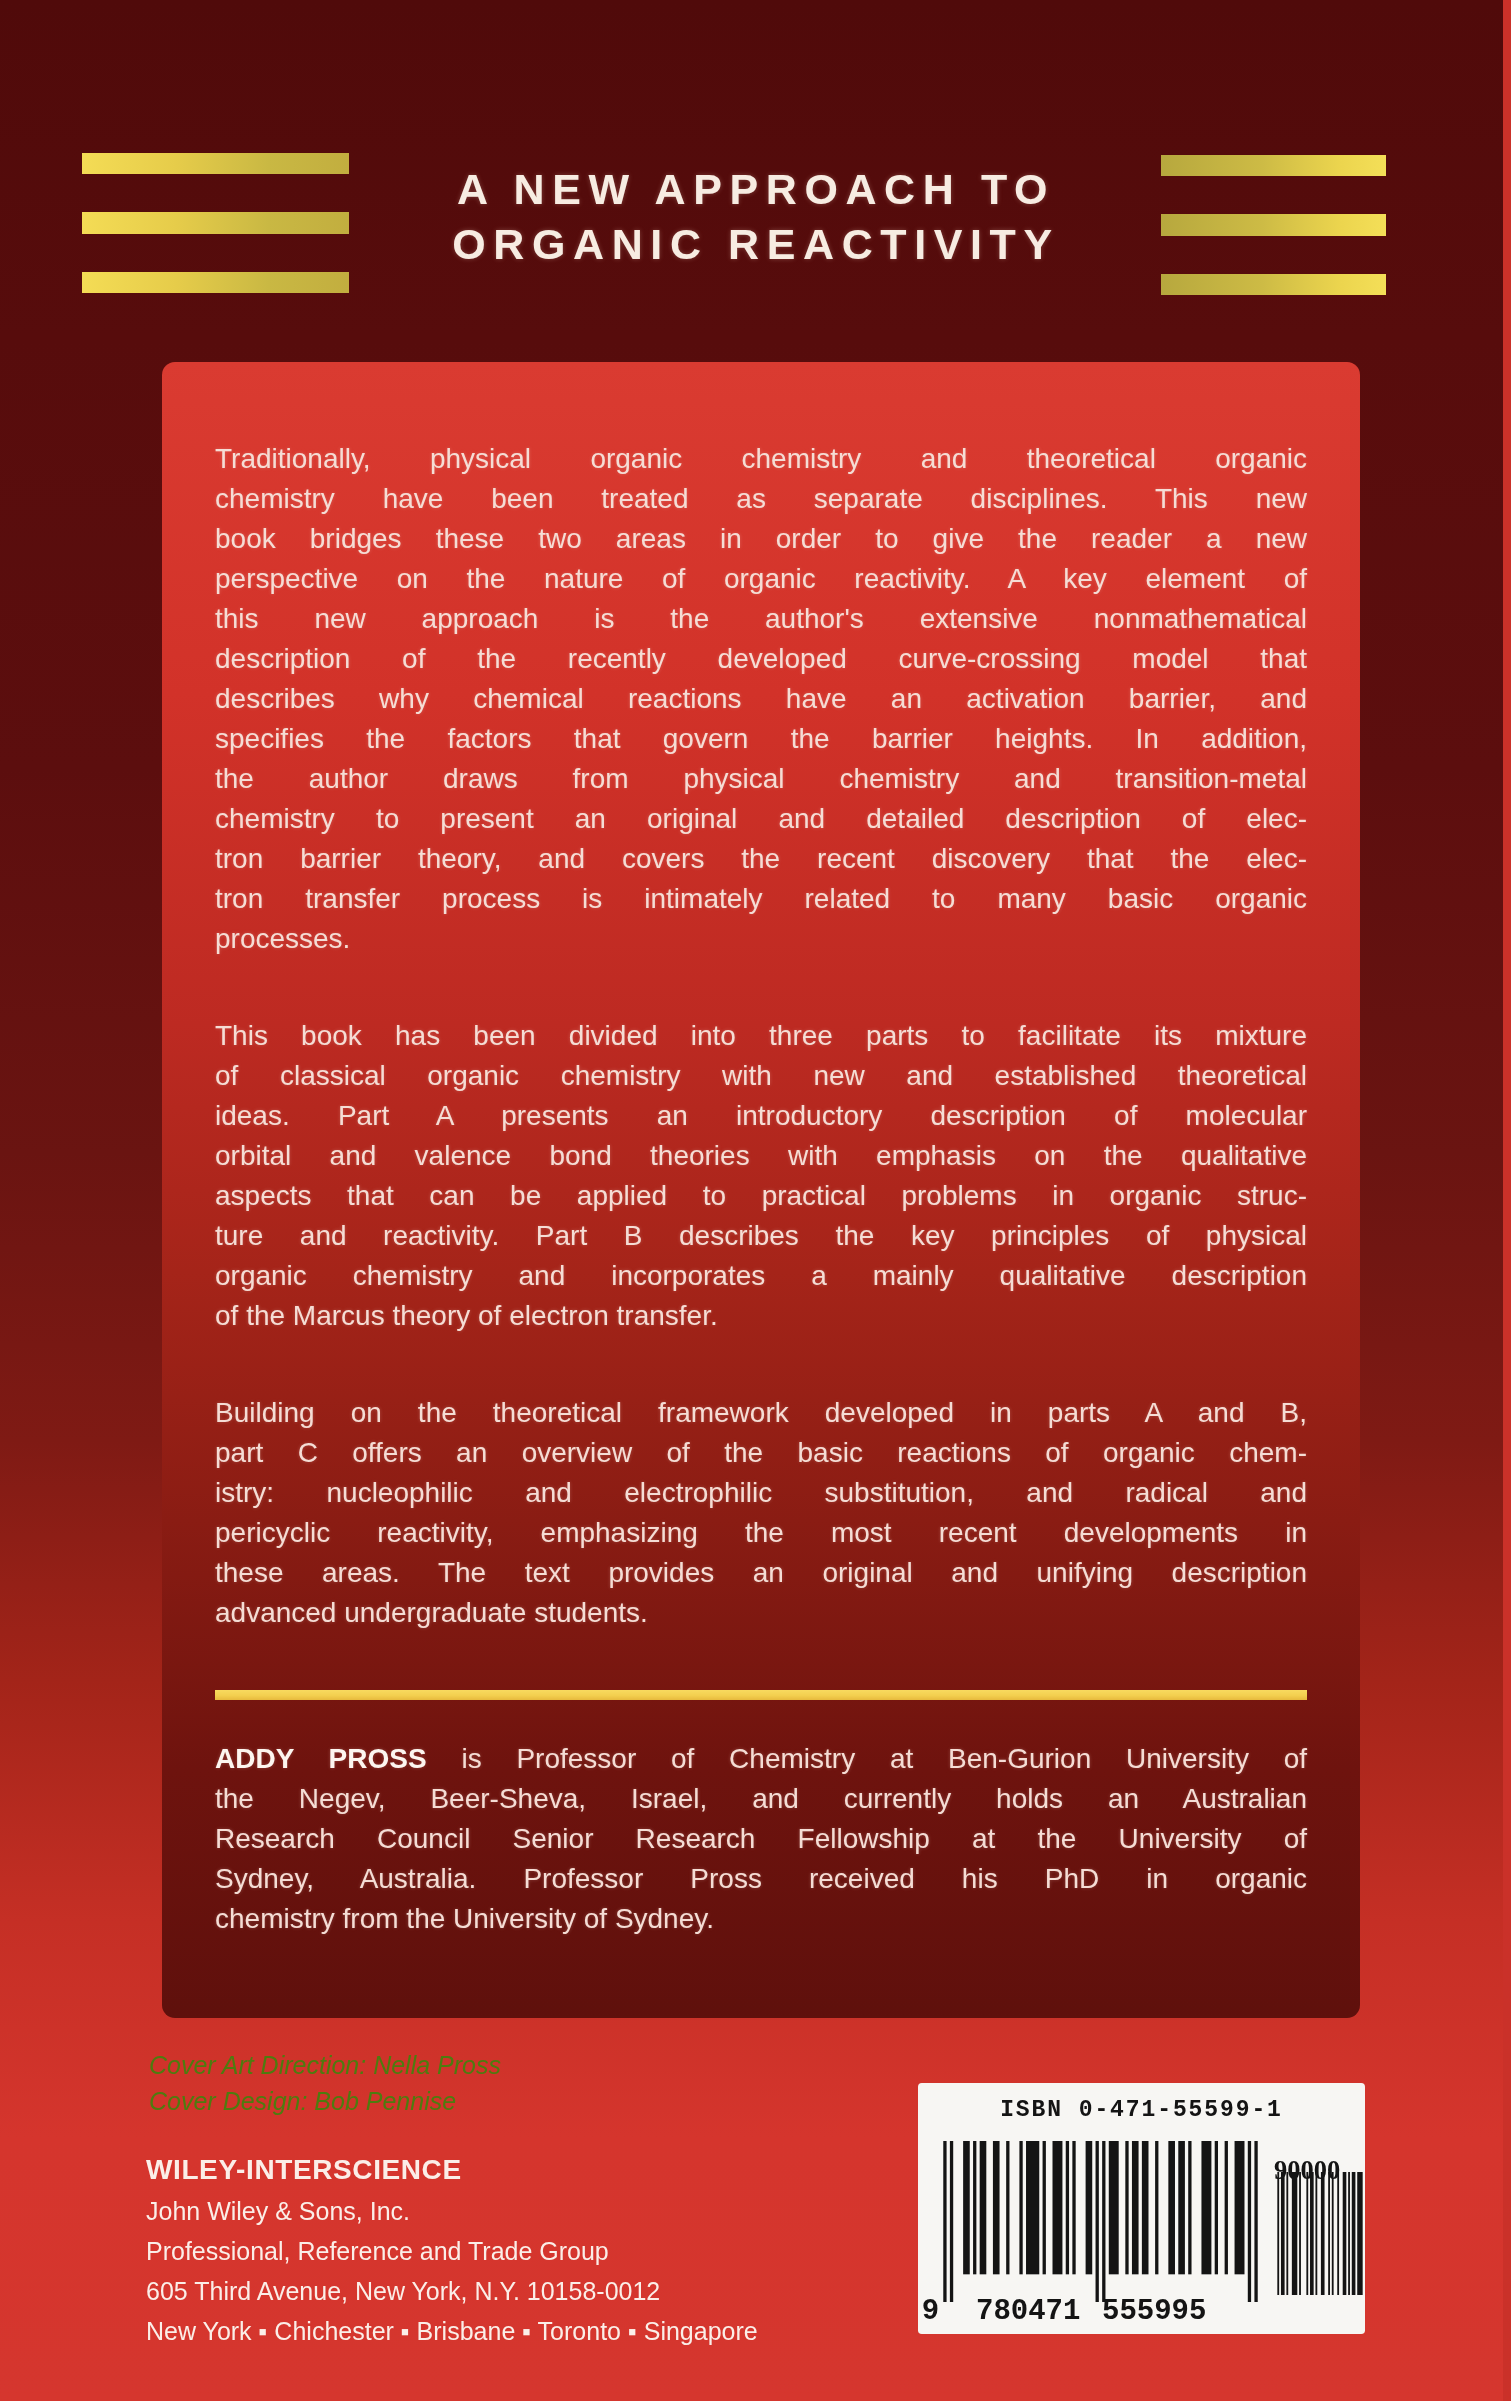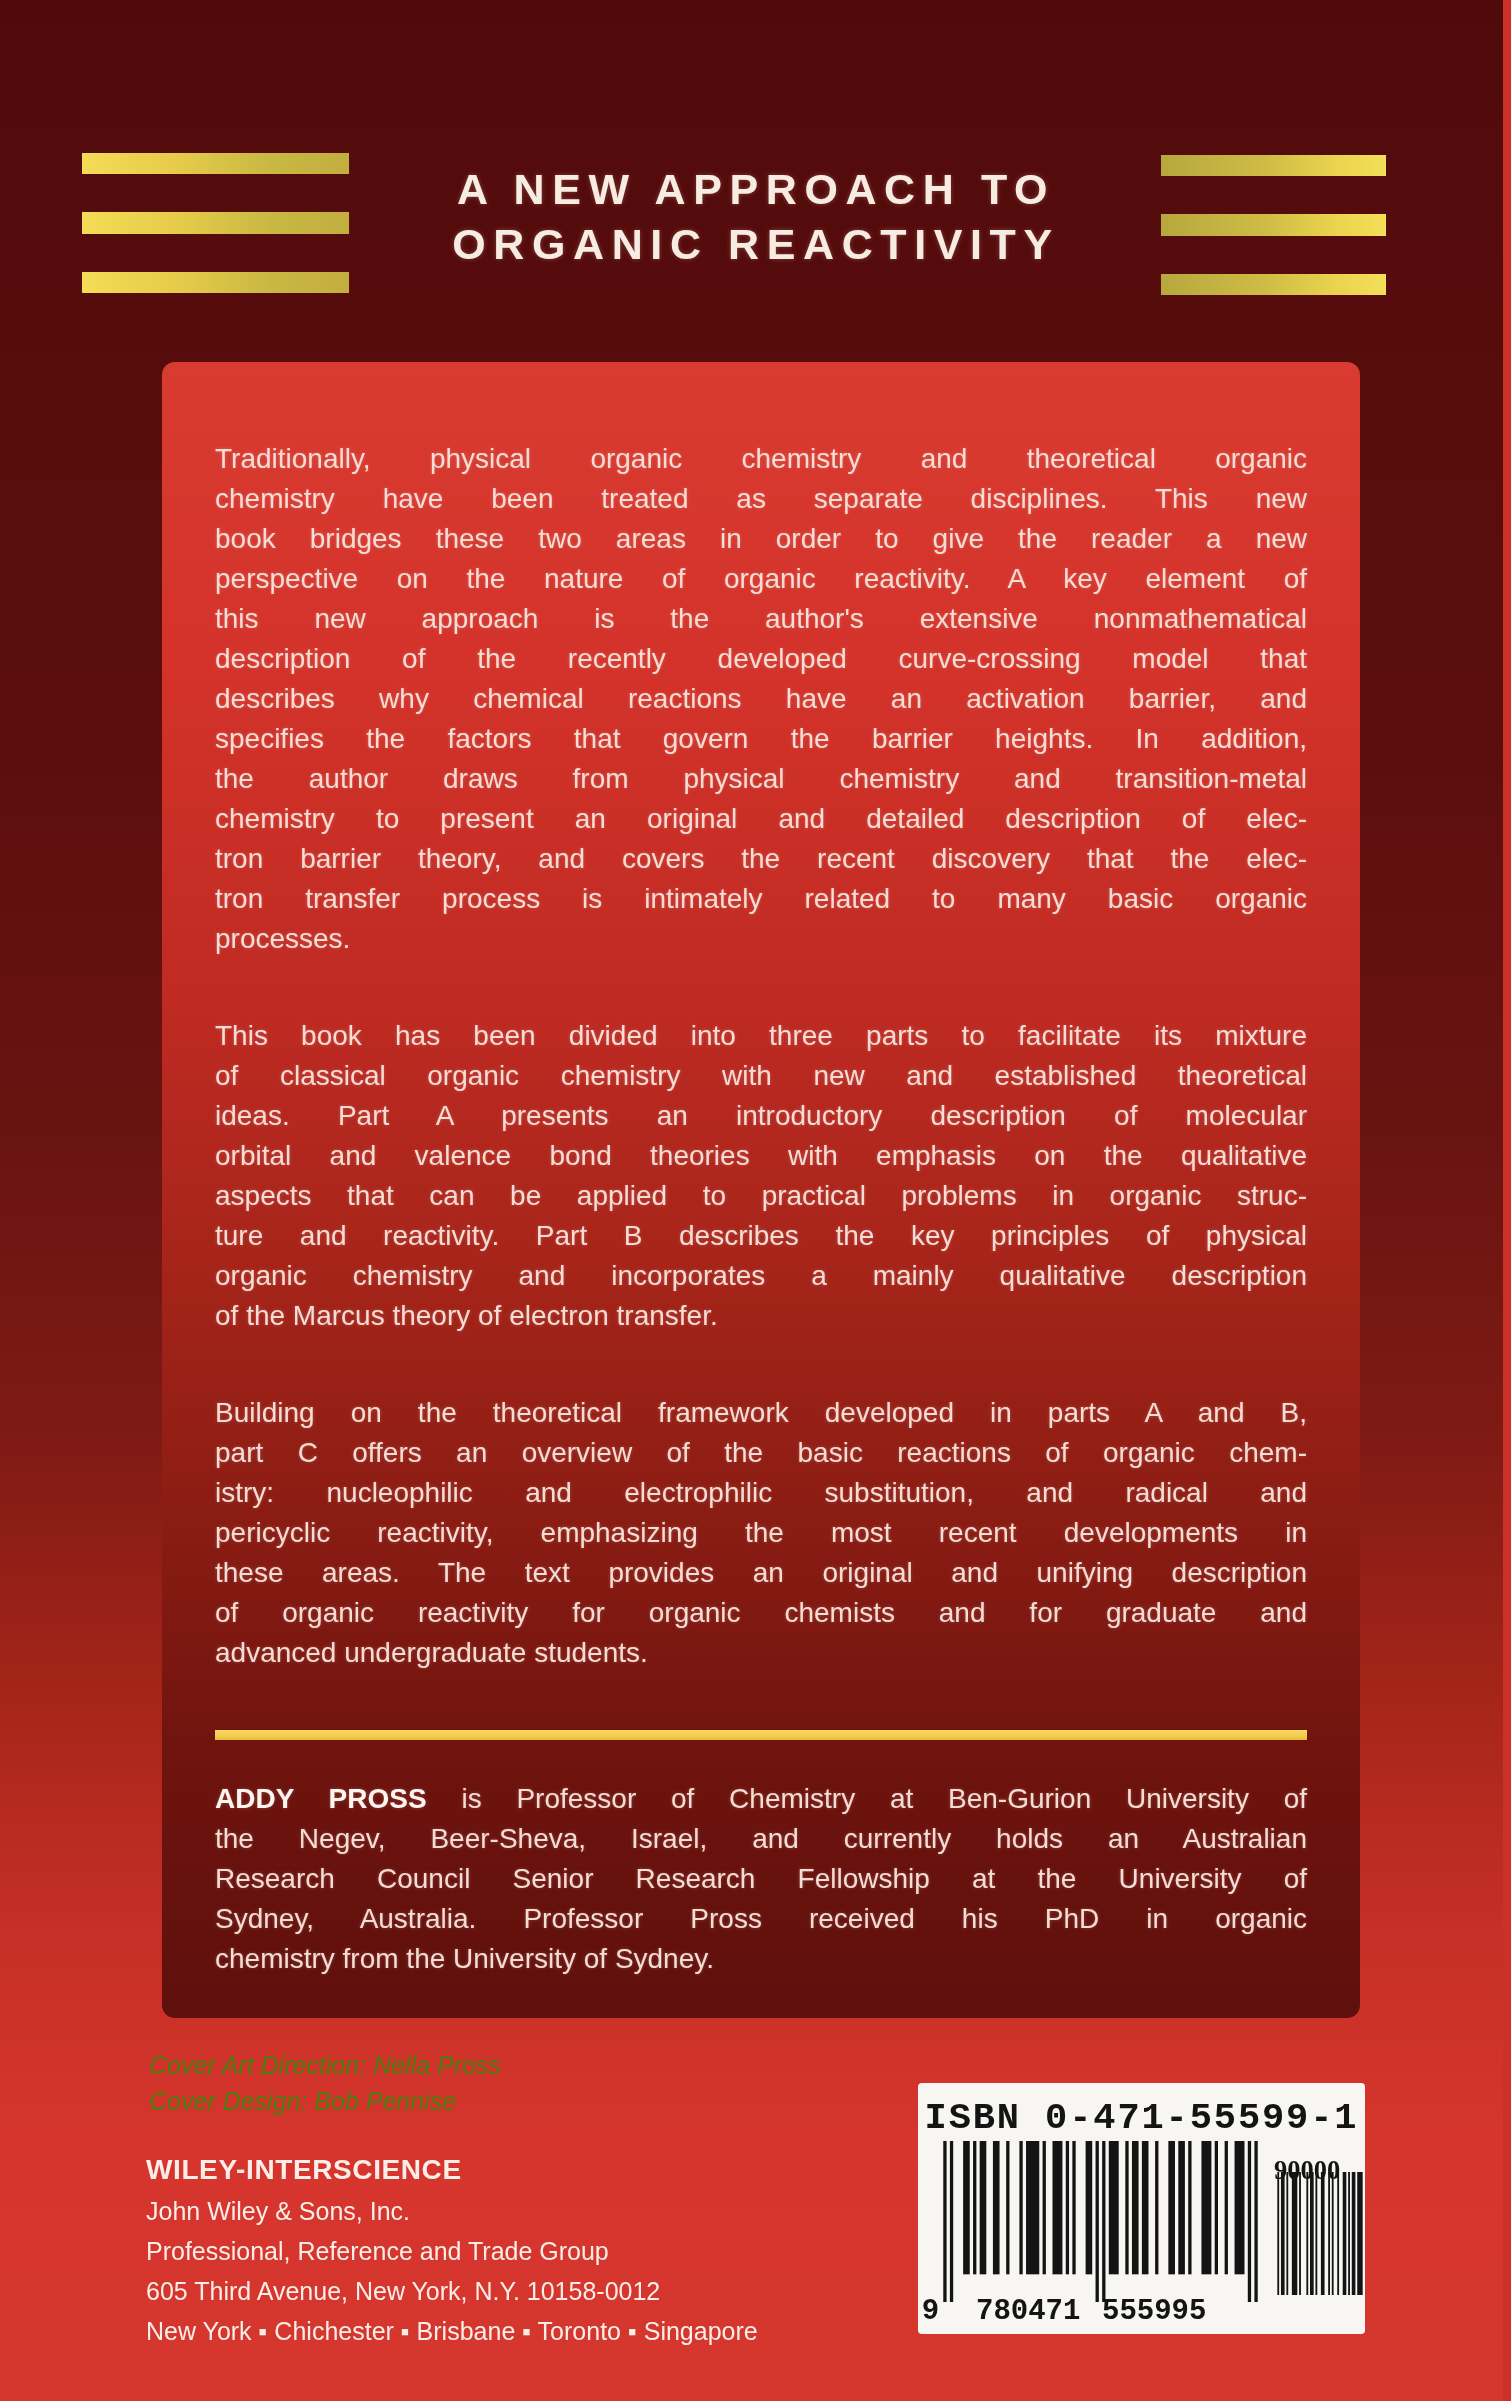--- a/index.html
+++ b/index.html
@@ -61,21 +61,21 @@
   }
   .publisher .imprint{font-weight:bold;font-size:28px;letter-spacing:0.6px;line-height:42px;}
   
   .barcode-box{
     position:absolute;left:918px;top:2083px;width:447px;height:251px;
     background:#f7f6f3;border-radius:3.8px;color:#141414;
   }
   .isbn-label{
     position:absolute;left:0;top:14px;width:100%;text-align:center;
     font-family:"Liberation Mono",monospace;font-weight:bold;
-    font-size:37px;letter-spacing:1.9px;
+    font-size:23px;letter-spacing:1.9px;
   }
   .ean-main{position:absolute;left:25px;top:58px;}
   .ean-digit{
     position:absolute;top:212px;
     font-family:"Liberation Mono",monospace;font-weight:bold;font-size:29px;
   }
   .ean-digit.d0{left:3.8px;}
   .ean-digit.d1{left:58px;}
   .ean-digit.d2{left:184px;}
   .addon-label{
@@ -130,21 +130,20 @@
       <div class="jline">ture and reactivity.  Part B describes the key principles of physical</div>
       <div class="jline">organic chemistry and incorporates a mainly qualitative description</div>
       <div class="jline last">of the Marcus theory of electron transfer.</div>
     </div>
   <div class="para">
       <div class="jline">Building on the theoretical framework developed in parts A and B,</div>
       <div class="jline">part C offers an overview of the basic reactions of organic chem-</div>
       <div class="jline">istry: nucleophilic and electrophilic substitution, and radical and</div>
       <div class="jline">pericyclic reactivity, emphasizing the most recent developments in</div>
       <div class="jline">these areas.  The text provides an original and unifying description</div>
-      <div class="jline">of organic reactivity for organic chemists and for graduate and</div>
       <div class="jline last">advanced undergraduate students.</div>
     </div>
 
   <hr class="gold-rule">
 
   <div>
     <div class="jline"><span class="author-name">ADDY PROSS</span> <span>is Professor of Chemistry at Ben-Gurion University of</span></div>
     <div>
         <div class="jline">the Negev, Beer-Sheva, Israel, and currently holds an Australian</div>
         <div class="jline">Research Council Senior Research Fellowship at the University of</div>

